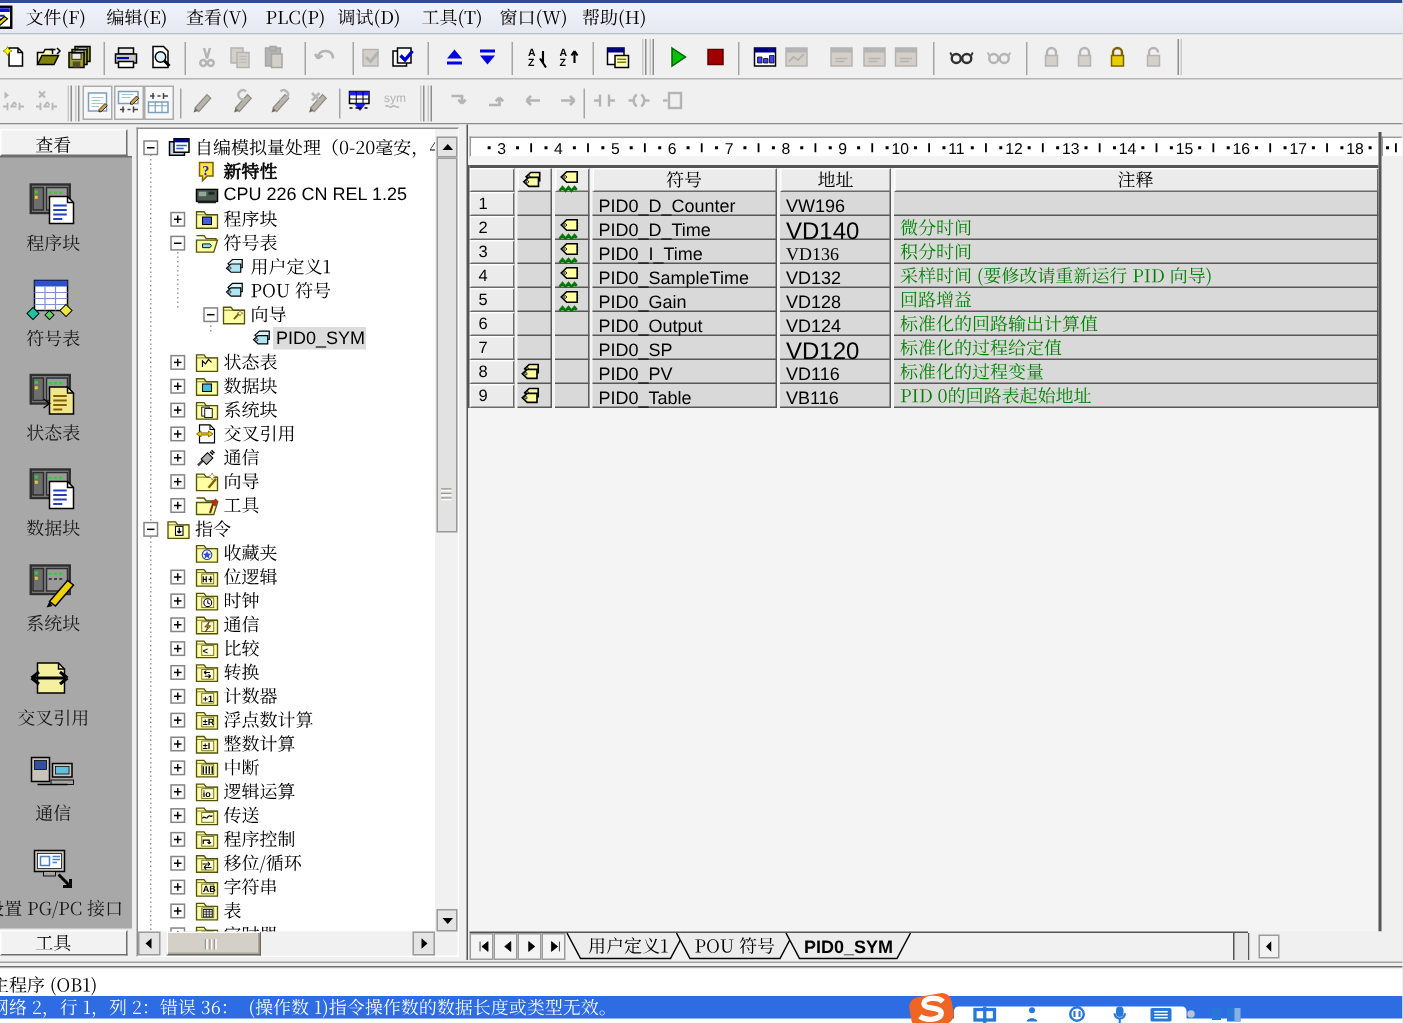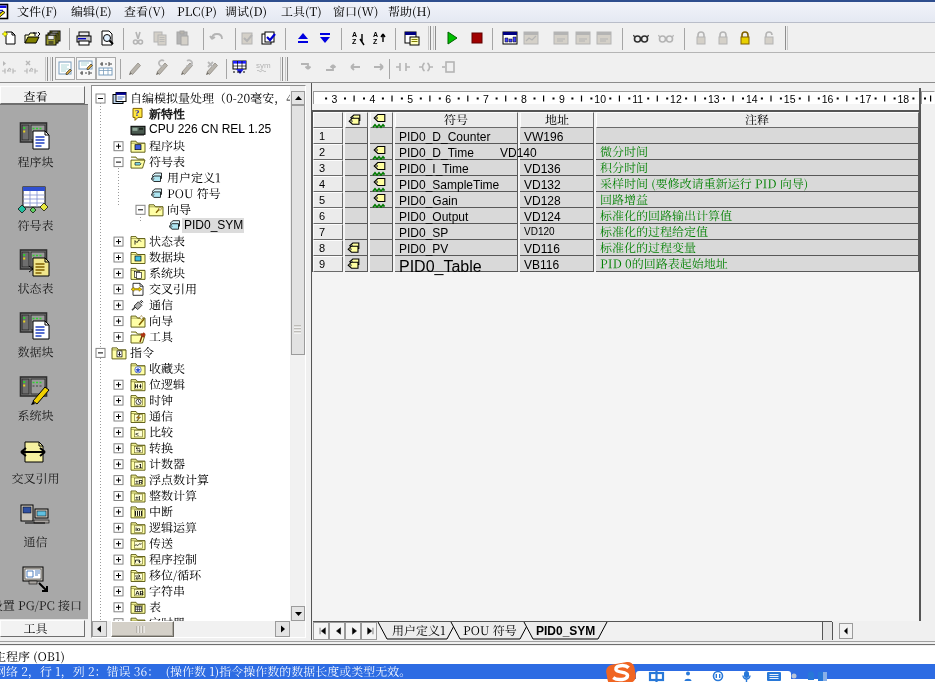--- a/index.html
+++ b/index.html
@@ -746,41 +746,41 @@
     </svg>
     <svg style="position:absolute;left:921px;top:91px" width="14" height="15" viewBox="0 0 14 15">
       <rect x="3" y="6.5" width="2" height="2" fill="#000"></rect>
       <rect x="9" y="4.5" width="1.2" height="6" fill="#000"></rect>
     </svg>
     <div style="position:absolute;left:319px;top:130px;white-space:pre;z-index:55;font-family:'Liberation Sans',sans-serif;font-size:11px;color:#000">1</div>
     <div style="position:absolute;left:399px;top:130px;white-space:pre;z-index:55;font-family:'Liberation Sans',sans-serif;font-size:12px;color:#000">PID0_D_Counter</div>
     <div style="position:absolute;left:524px;top:130px;white-space:pre;z-index:55;font-family:'Liberation Sans',sans-serif;font-size:12px;color:#000">VW196</div>
     <div style="position:absolute;left:319px;top:146px;white-space:pre;z-index:55;font-family:'Liberation Sans',sans-serif;font-size:11px;color:#000">2</div>
     <div style="position:absolute;left:399px;top:146px;white-space:pre;z-index:55;font-family:'Liberation Sans',sans-serif;font-size:12px;color:#000">PID0_D_Time</div>
-    <div style="position:absolute;left:500px;top:146px;white-space:pre;z-index:55;font-family:'Liberation Sans',sans-serif;font-size:12px;color:#000">VD140</div>
+    <div style="position:absolute;left:524px;top:146px;white-space:pre;z-index:55;font-family:'Liberation Sans',sans-serif;font-size:16px;color:#000">VD140</div>
     <div style="position:absolute;left:319px;top:162px;white-space:pre;z-index:55;font-family:'Liberation Sans',sans-serif;font-size:11px;color:#000">3</div>
     <div style="position:absolute;left:399px;top:162px;white-space:pre;z-index:55;font-family:'Liberation Sans',sans-serif;font-size:12px;color:#000">PID0_I_Time</div>
-    <div style="position:absolute;left:524px;top:162px;white-space:pre;z-index:55;font-family:Liberation Sans, sans-serif;font-size:12px;color:#000">VD136</div>
+    <div style="position:absolute;left:524px;top:162px;white-space:pre;z-index:55;font-family:Liberation Serif, serif;font-size:12px;color:#000">VD136</div>
     <div style="position:absolute;left:319px;top:178px;white-space:pre;z-index:55;font-family:'Liberation Sans',sans-serif;font-size:11px;color:#000">4</div>
     <div style="position:absolute;left:399px;top:178px;white-space:pre;z-index:55;font-family:'Liberation Sans',sans-serif;font-size:12px;color:#000">PID0_SampleTime</div>
     <div style="position:absolute;left:524px;top:178px;white-space:pre;z-index:55;font-family:'Liberation Sans',sans-serif;font-size:12px;color:#000">VD132</div>
     <div style="position:absolute;left:319px;top:194px;white-space:pre;z-index:55;font-family:'Liberation Sans',sans-serif;font-size:11px;color:#000">5</div>
     <div style="position:absolute;left:399px;top:194px;white-space:pre;z-index:55;font-family:'Liberation Sans',sans-serif;font-size:12px;color:#000">PID0_Gain</div>
     <div style="position:absolute;left:524px;top:194px;white-space:pre;z-index:55;font-family:'Liberation Sans',sans-serif;font-size:12px;color:#000">VD128</div>
     <div style="position:absolute;left:319px;top:210px;white-space:pre;z-index:55;font-family:'Liberation Sans',sans-serif;font-size:11px;color:#000">6</div>
     <div style="position:absolute;left:399px;top:210px;white-space:pre;z-index:55;font-family:'Liberation Sans',sans-serif;font-size:12px;color:#000">PID0_Output</div>
     <div style="position:absolute;left:524px;top:210px;white-space:pre;z-index:55;font-family:'Liberation Sans',sans-serif;font-size:12px;color:#000">VD124</div>
     <div style="position:absolute;left:319px;top:226px;white-space:pre;z-index:55;font-family:'Liberation Sans',sans-serif;font-size:11px;color:#000">7</div>
     <div style="position:absolute;left:399px;top:226px;white-space:pre;z-index:55;font-family:'Liberation Sans',sans-serif;font-size:12px;color:#000">PID0_SP</div>
-    <div style="position:absolute;left:524px;top:226px;white-space:pre;z-index:55;font-family:'Liberation Sans',sans-serif;font-size:10px;color:#000">VD120</div>
+    <div style="position:absolute;left:524px;top:226px;white-space:pre;z-index:55;font-family:'Liberation Sans',sans-serif;font-size:16px;color:#000">VD120</div>
     <div style="position:absolute;left:319px;top:242px;white-space:pre;z-index:55;font-family:'Liberation Sans',sans-serif;font-size:11px;color:#000">8</div>
     <div style="position:absolute;left:399px;top:242px;white-space:pre;z-index:55;font-family:'Liberation Sans',sans-serif;font-size:12px;color:#000">PID0_PV</div>
     <div style="position:absolute;left:524px;top:242px;white-space:pre;z-index:55;font-family:'Liberation Sans',sans-serif;font-size:12px;color:#000">VD116</div>
     <div style="position:absolute;left:319px;top:258px;white-space:pre;z-index:55;font-family:'Liberation Sans',sans-serif;font-size:11px;color:#000">9</div>
-    <div style="position:absolute;left:399px;top:258px;white-space:pre;z-index:55;font-family:'Liberation Sans',sans-serif;font-size:16px;color:#000">PID0_Table</div>
+    <div style="position:absolute;left:399px;top:258px;white-space:pre;z-index:55;font-family:'Liberation Sans',sans-serif;font-size:12px;color:#000">PID0_Table</div>
     <div style="position:absolute;left:524px;top:258px;white-space:pre;z-index:55;font-family:'Liberation Sans',sans-serif;font-size:12px;color:#000">VB116</div>
     <div style="position:absolute;left:313px;top:104px;width:606px;height:517px;background:#f4f4f4"></div>
     <div style="position:absolute;left:921px;top:104px;width:14px;height:517px;background:#f0f0f0"></div>
     <div style="position:absolute;left:919px;top:88px;width:2px;height:533px;background:#555"></div>
     <div style="position:absolute;left:313px;top:112px;width:30px;height:16px;background:#ebebeb;border:1px solid;border-color:#fdfdfd #6a6a6a #6a6a6a #fdfdfd;"></div>
     <div style="position:absolute;left:345px;top:112px;width:23px;height:16px;background:#ebebeb;border:1px solid;border-color:#fdfdfd #6a6a6a #6a6a6a #fdfdfd;"></div>
     <div style="position:absolute;left:370px;top:112px;width:23px;height:16px;background:#ebebeb;border:1px solid;border-color:#fdfdfd #6a6a6a #6a6a6a #fdfdfd;"></div>
     <div style="position:absolute;left:395px;top:112px;width:123px;height:16px;background:#ebebeb;border:1px solid;border-color:#fdfdfd #6a6a6a #6a6a6a #fdfdfd;"></div>
     <div style="position:absolute;left:520px;top:112px;width:74px;height:16px;background:#ebebeb;border:1px solid;border-color:#fdfdfd #6a6a6a #6a6a6a #fdfdfd;"></div>
     <div style="position:absolute;left:596px;top:112px;width:323px;height:16px;background:#ebebeb;border:1px solid;border-color:#fdfdfd #6a6a6a #6a6a6a #fdfdfd;"></div>

